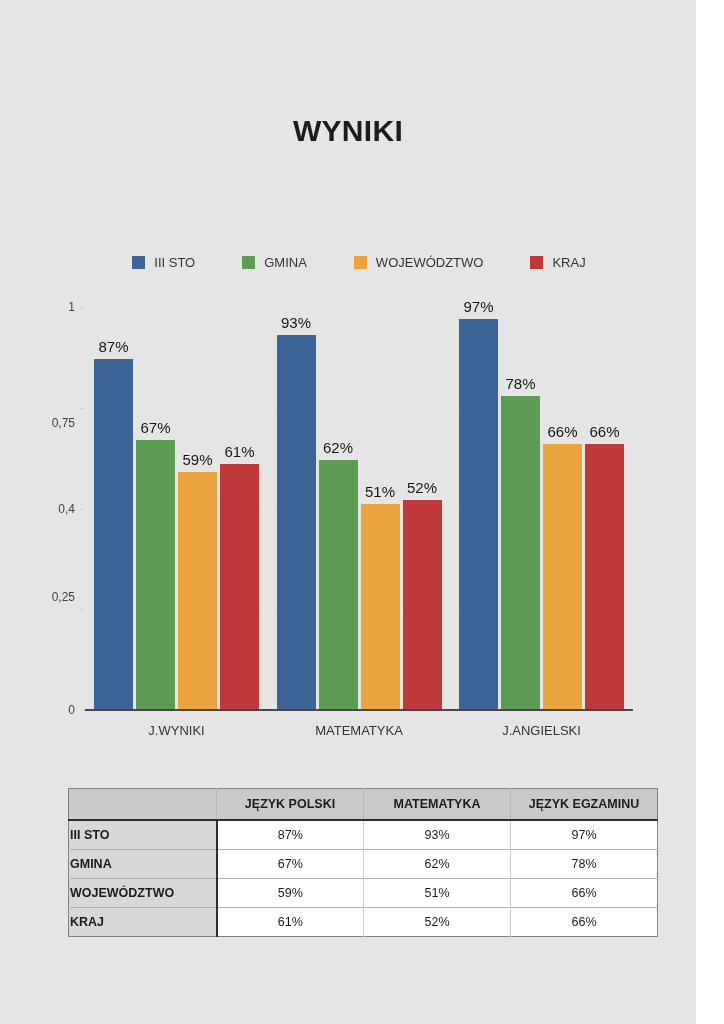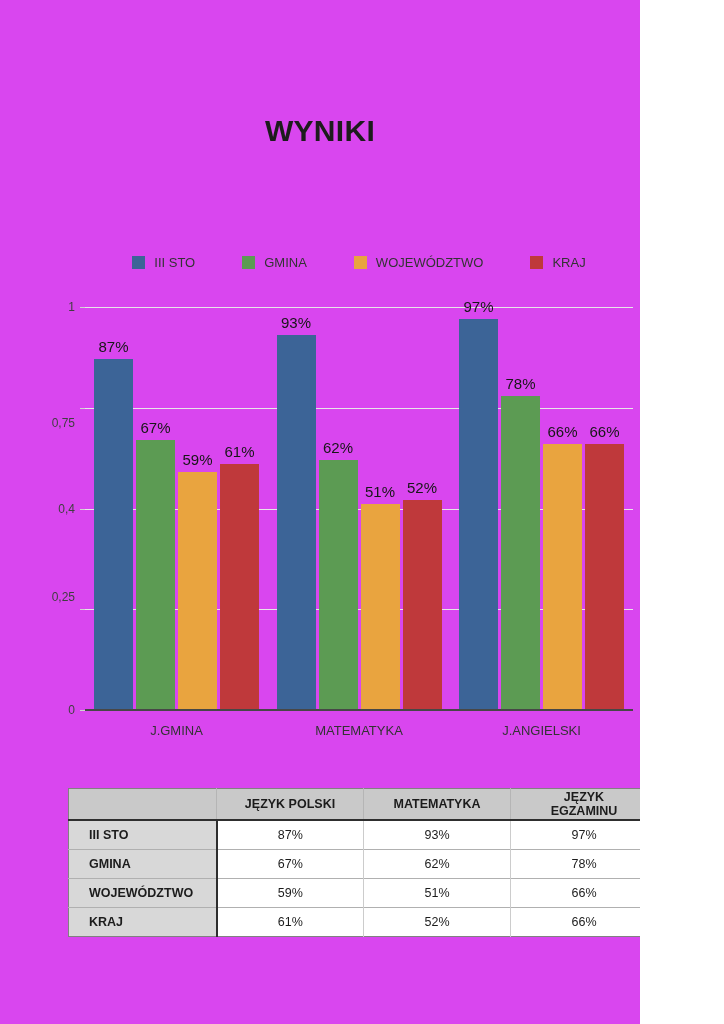--- a/index.html
+++ b/index.html
@@ -1,19 +1,19 @@
 <!DOCTYPE html>
 <html><head>
 <meta charset="utf-8">
 <style>
   html,body { margin:0; padding:0; background:#ffffff; }
   body { font-family:"Liberation Sans", sans-serif; }
   .page {
-    position:relative; width:640px; height:1024px;
-    background:#d946ef; overflow:hidden;
+    position:relative; width:696px; height:1024px;
+    background:#e5e5e5; overflow:hidden;
   }
   .title {
     position:absolute; top:94px; left:0; width:100%;
     text-align:center; font-weight:bold; font-size:30px; line-height:34px;
     color:#1c1c1c; letter-spacing:0.3px;
   }
   
   .legend {
     position:absolute; top:255px; left:85px; width:548px;
     display:flex; justify-content:center; align-items:center; gap:47px;
@@ -46,21 +46,21 @@
     font-size:13px; color:#333333; white-space:nowrap;
   }
   
   .results-table {
     position:absolute; left:68px; top:788px; width:590px;
     border-collapse:collapse; table-layout:fixed;
     font-size:12.5px; color:#1c1c1c;
     border:1px solid #818181;
   }
   .results-table col.c0 { width:148px; }
-  .results-table th, .results-table td { padding:0 20px; overflow:hidden; }
+  .results-table th, .results-table td { padding:0 1px; overflow:hidden; }
   .results-table thead th {
     background:#c9c9c9; font-weight:bold; height:30px;
     border-bottom:2px solid #2e2e2e; border-left:1px solid #b5b5b5;
     text-align:center;
   }
   .results-table thead th.corner { border-left:none; }
   .results-table tbody th {
     background:#d8d8d8; font-weight:bold; text-align:left;
     border-right:2px solid #2e2e2e; height:28px;
   }
@@ -121,21 +121,21 @@
           </div>
           <div class="bar" style="height: 270px; background: rgb(92, 155, 83);">
             <span class="bar-label">67%</span>
           </div>
           <div class="bar" style="height: 238px; background: rgb(233, 164, 63);">
             <span class="bar-label">59%</span>
           </div>
           <div class="bar" style="height: 246px; background: rgb(191, 57, 59);">
             <span class="bar-label">61%</span>
           </div>
-          <div class="cat-label">J.GMINA</div>
+          <div class="cat-label">J.WYNIKI</div>
         </div>
         <div class="group">
           <div class="bar" style="height: 375px; background: rgb(60, 100, 151);">
             <span class="bar-label">93%</span>
           </div>
           <div class="bar" style="height: 250px; background: rgb(92, 155, 83);">
             <span class="bar-label">62%</span>
           </div>
           <div class="bar" style="height: 206px; background: rgb(233, 164, 63);">
             <span class="bar-label">51%</span>

